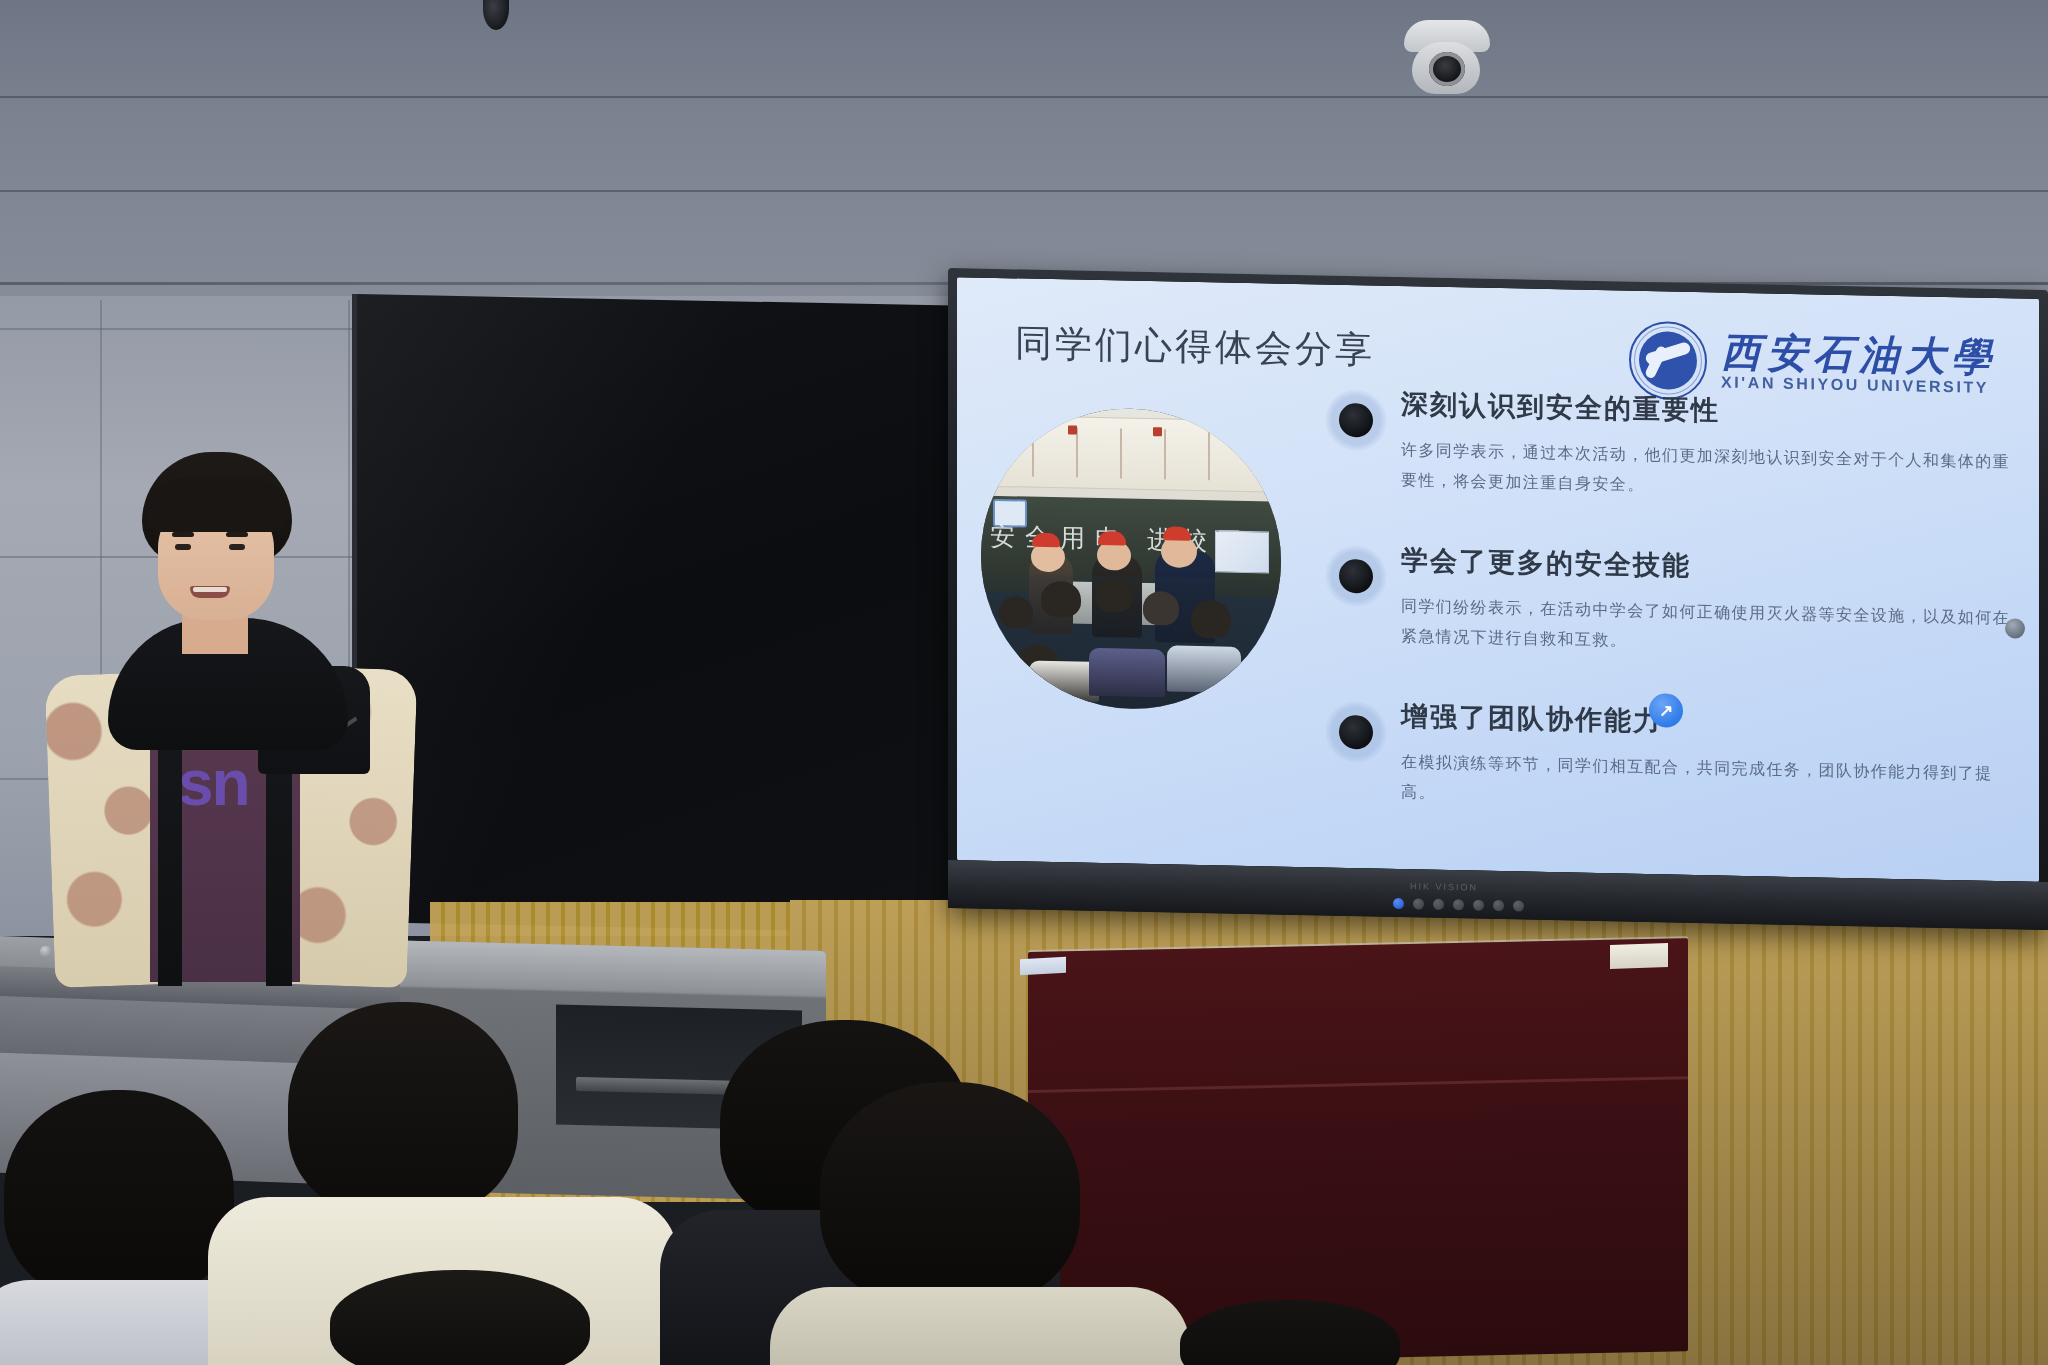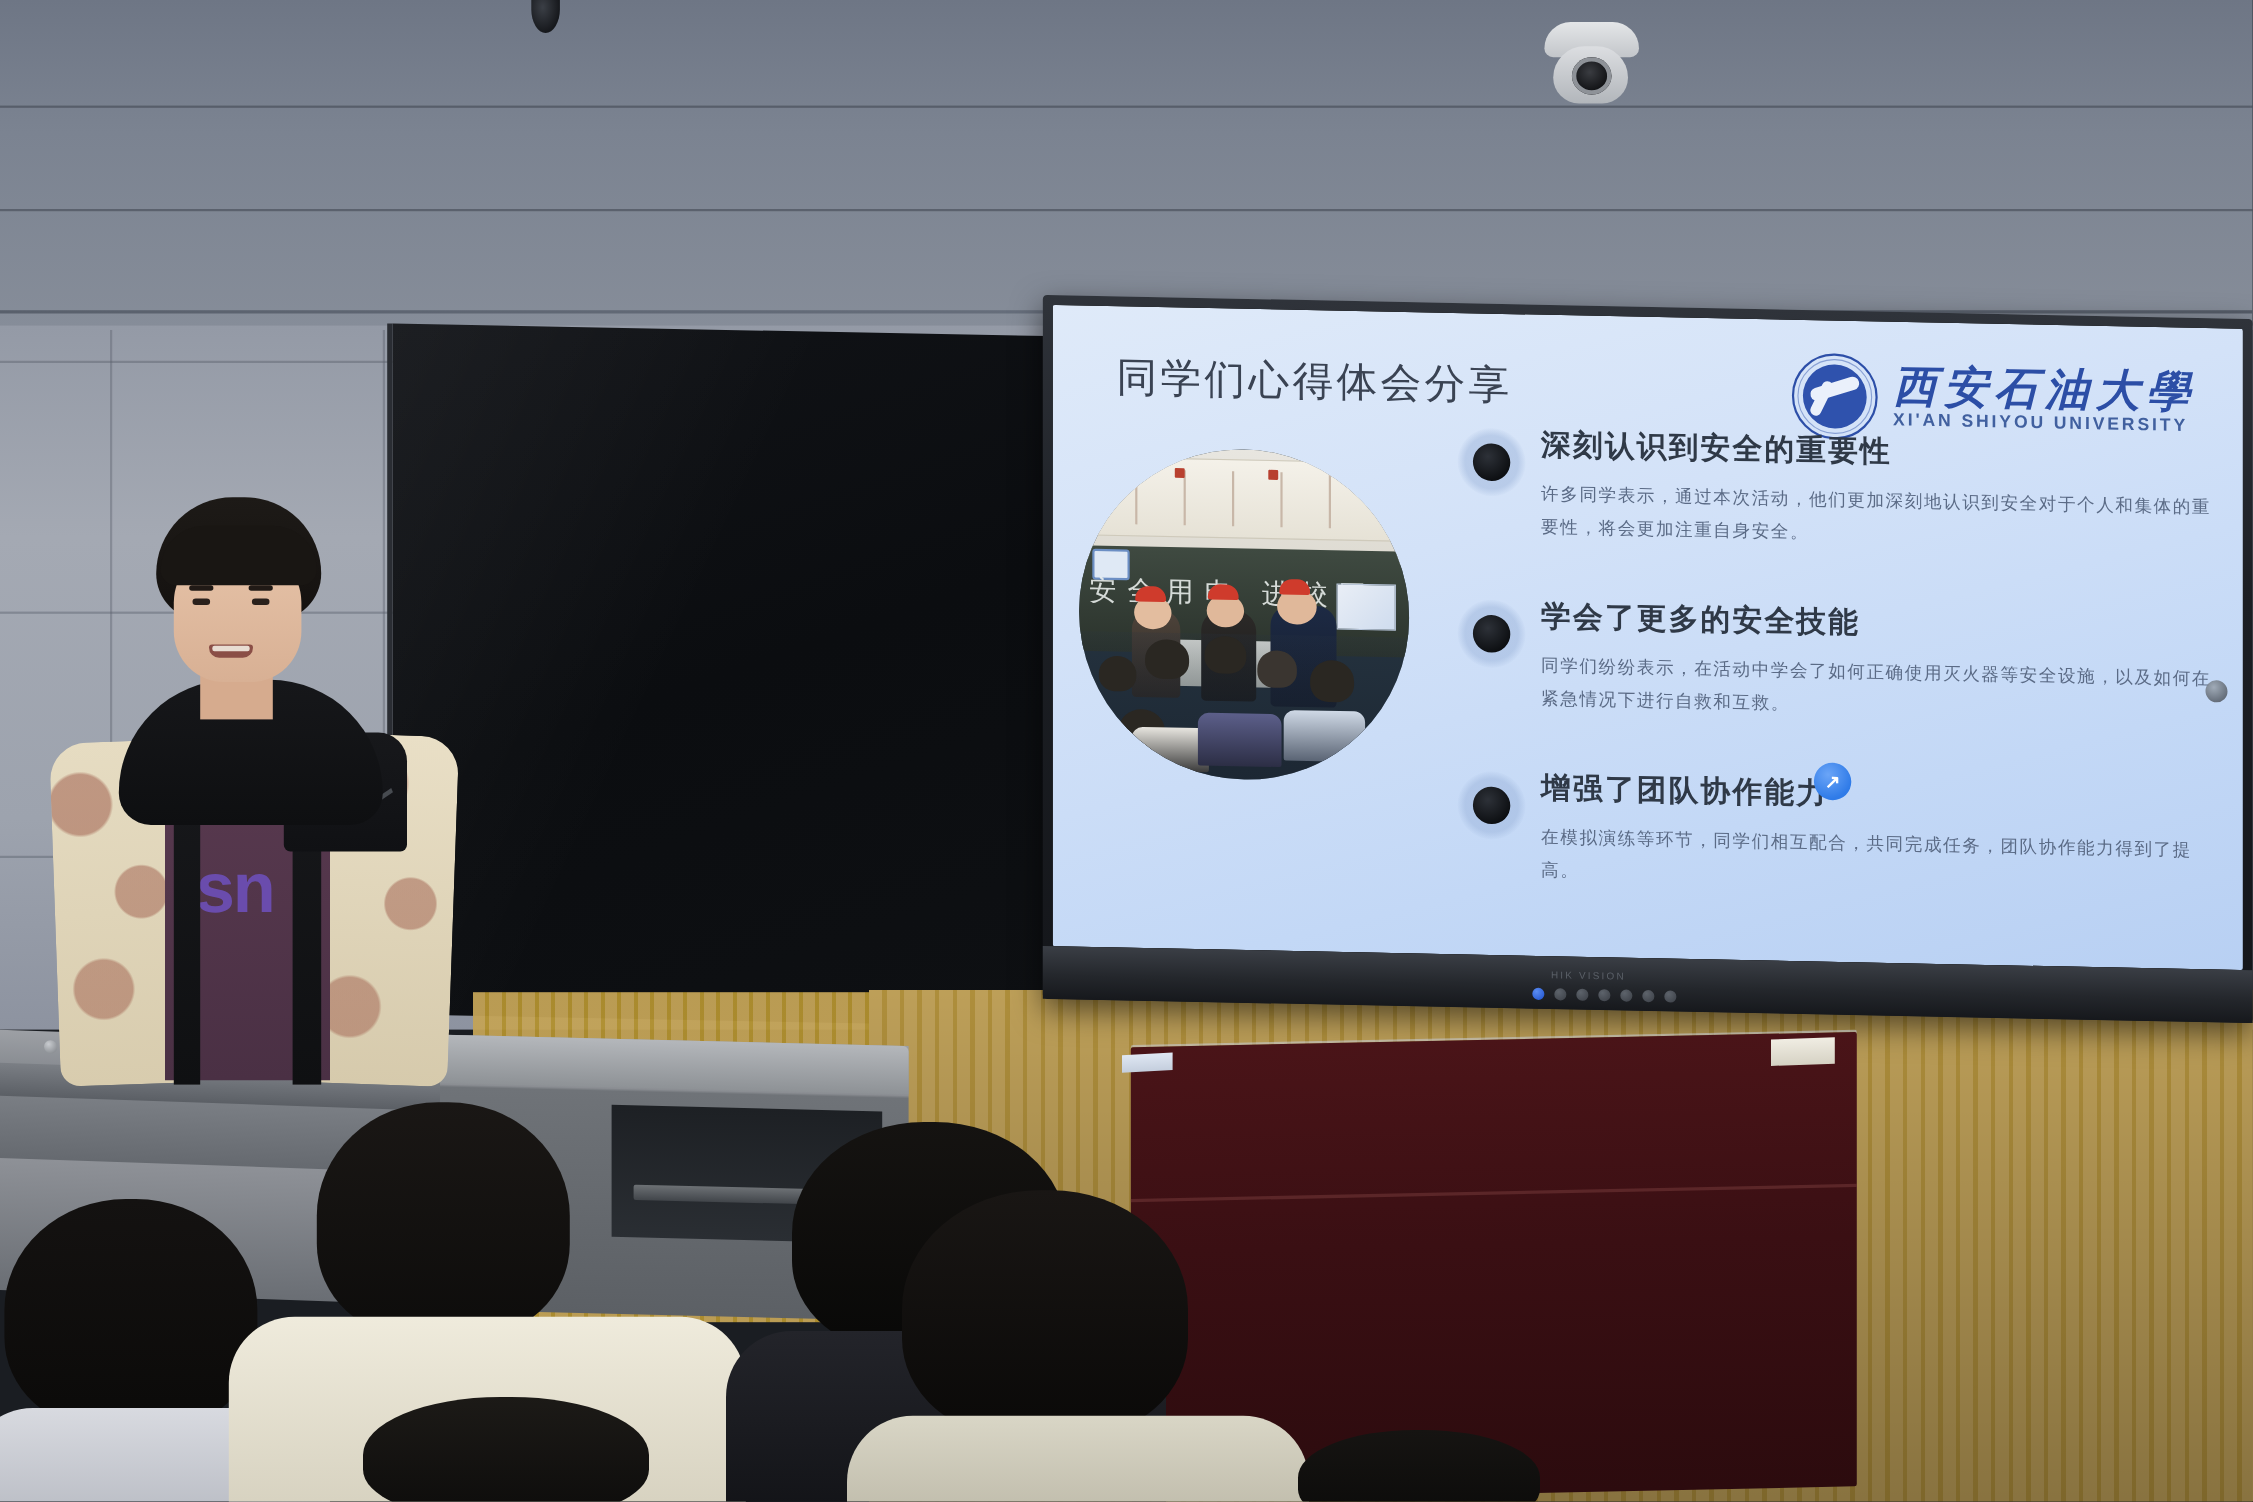--- a/index.html
+++ b/index.html
@@ -311,21 +311,21 @@
   .pr-mouth:after{ content:""; position:absolute; left:3px; top:1px; width:34px; height:5px;
      background:#e8dcd2; border-radius:2px;}
   .pr-neck{ position:absolute; left:152px; top:156px; width:66px; height:46px;
      background:#d6ab8e; }
   .pr-shirt{
     position:absolute; left:120px; top:190px; width:150px; height:340px;
     background:linear-gradient(180deg,#5b3b51,#4a3044);
     border-radius:30px 30px 0 0;
   }
   .pr-shirt .logo-sn{
-    position:absolute; left:28px; top:128px; font-size:64px; font-weight:700;
+    position:absolute; left:28px; top:104px; font-size:64px; font-weight:700;
     color:#6d4fb8; letter-spacing:-2px; opacity:.9;
   }
   .pr-hood{
     position:absolute; left:78px; top:166px; width:240px; height:132px;
     background:linear-gradient(180deg,#16171a,#0e0f11);
     border-radius:120px 120px 34px 34px;
   }
   .pr-jacketL{
     position:absolute; left:20px; top:222px; width:120px; height:312px;
     background:

